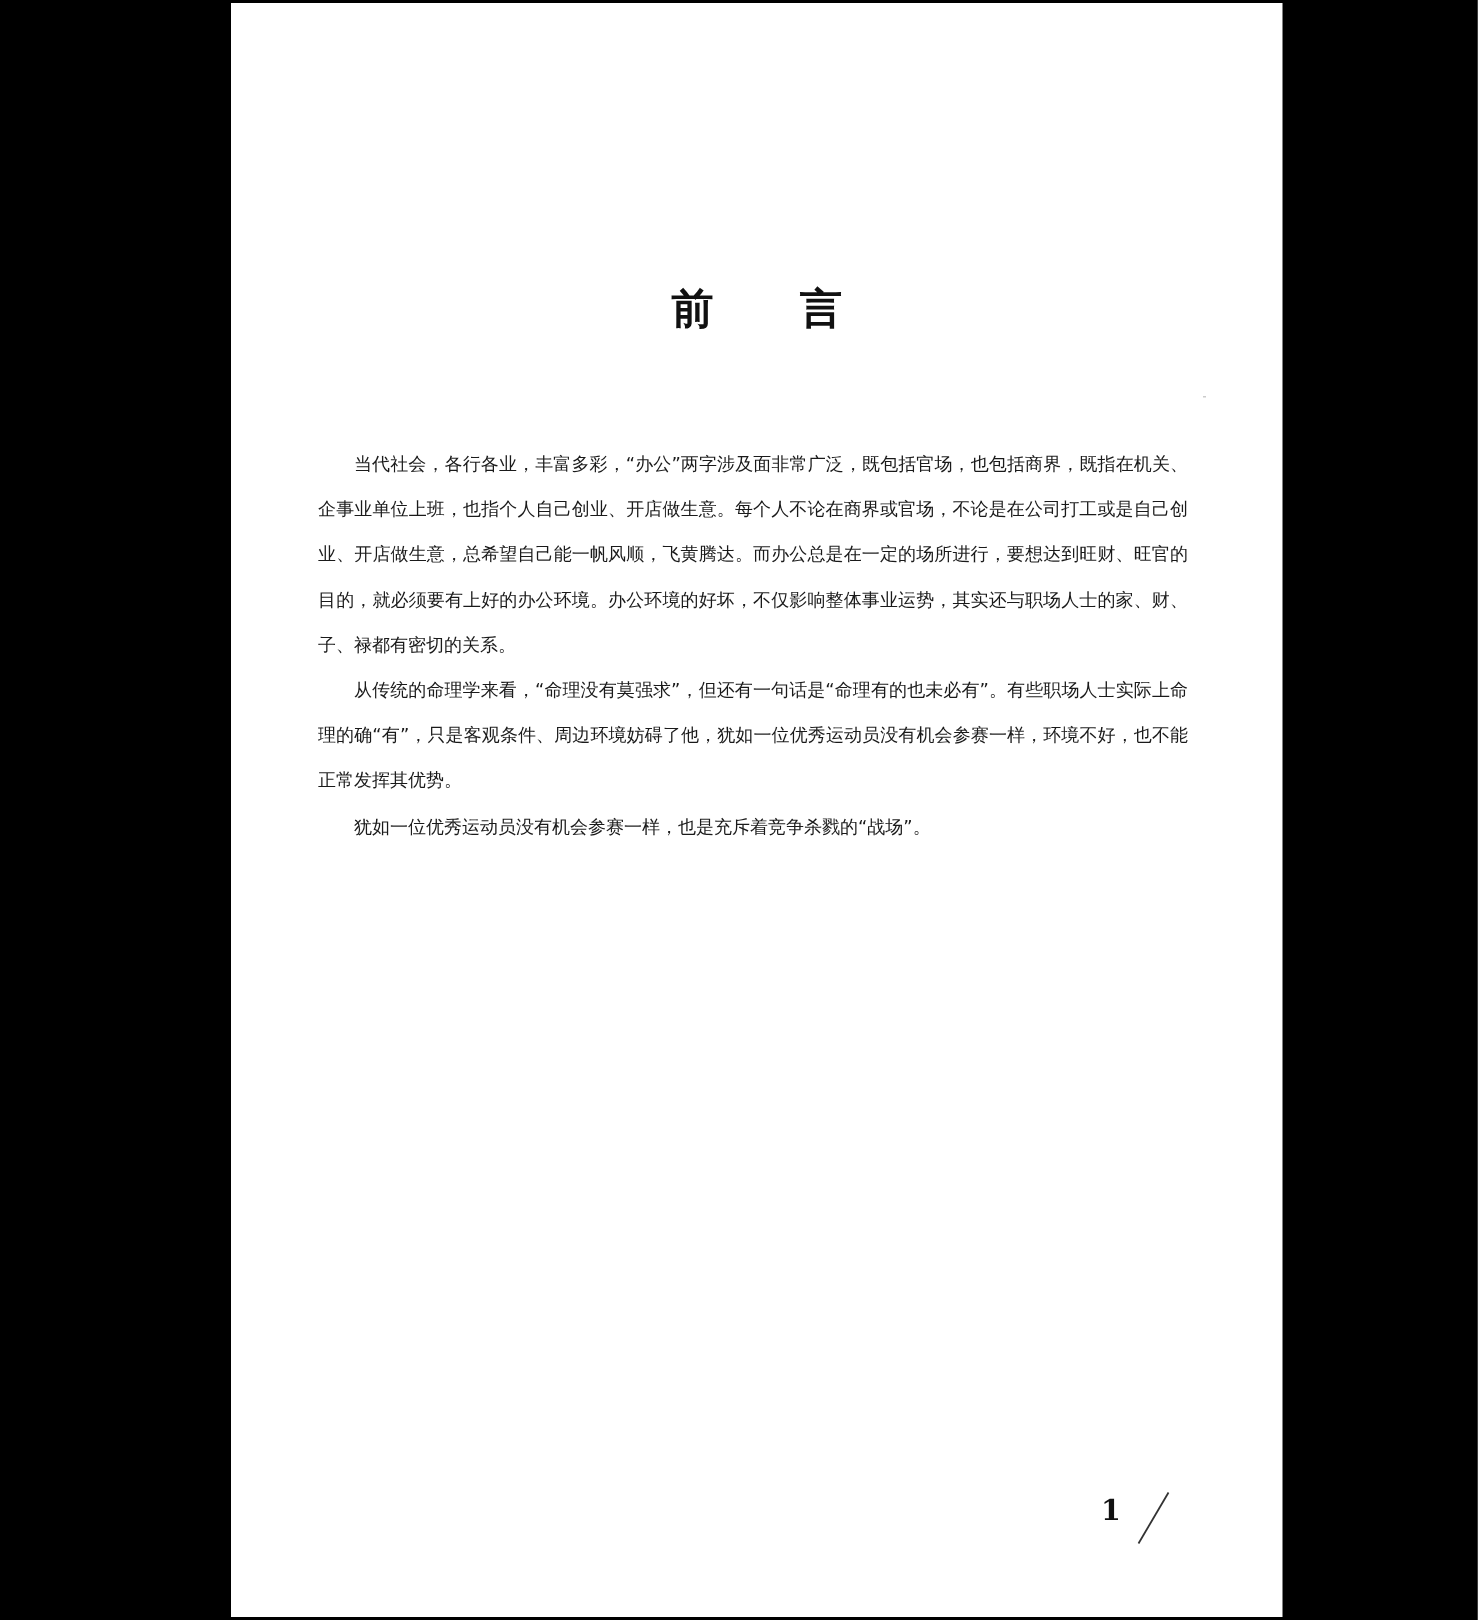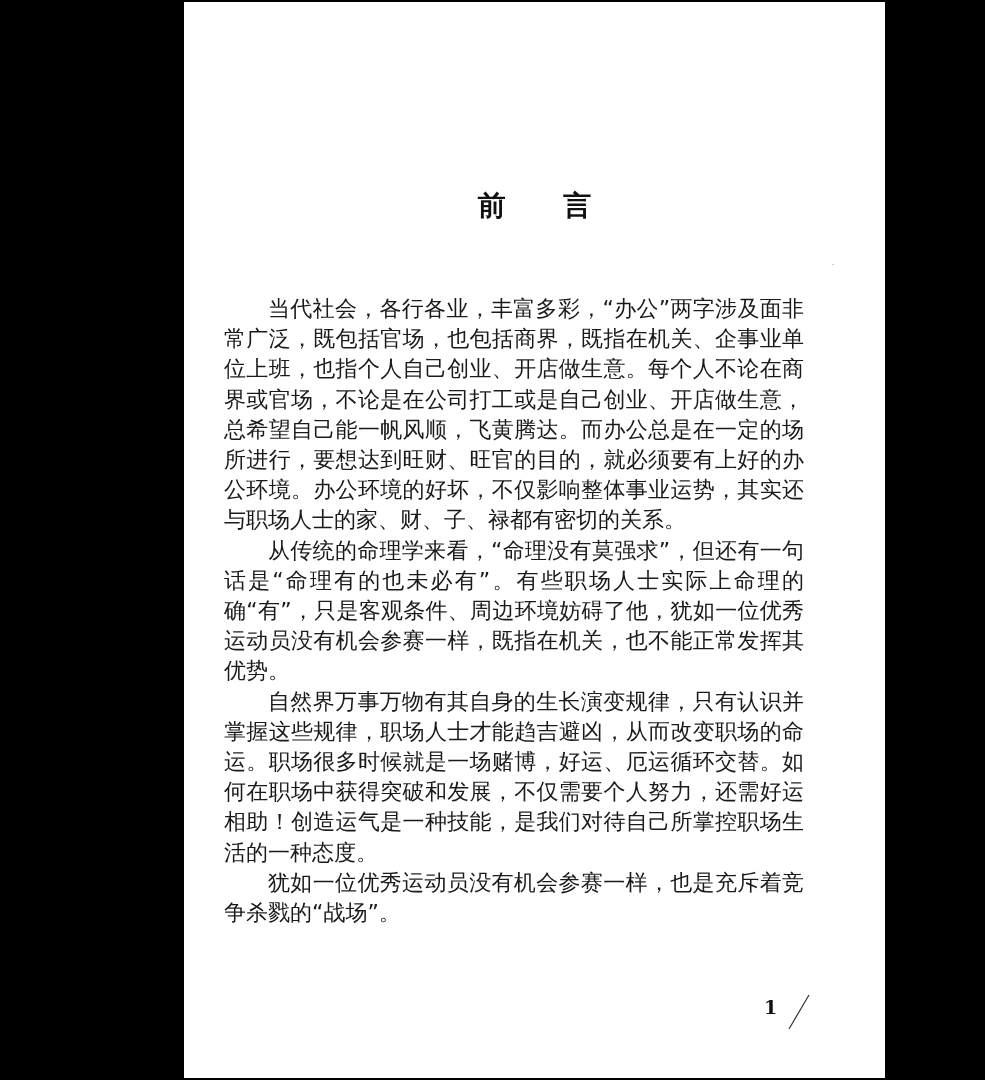--- a/index.html
+++ b/index.html
@@ -10,42 +10,41 @@
       height: 1080px;
       overflow: hidden;
     }
     .page {
       position: absolute;
       left: 154px;
       top: 2px;
       width: 701px;
       height: 1076px;
       background: #ffffff;
-      margin-left: 30px;
     }
     .title {
       position: absolute;
       left: 0;
       width: 701px;
       top: 185px;
       text-align: center;
       font-family: "DejaVu Serif", "Liberation Serif", serif;
       font-weight: bold;
       font-size: 28px;
       letter-spacing: 24px;
       color: #111111;
       text-indent: 24px;
     }
     .body {
       position: absolute;
-      left: 40px;
+      left: 58px;
       top: 292px;
       width: 580px;
       font-family: "DejaVu Sans", "Liberation Sans", sans-serif;
-      font-size: 22px;
+      font-size: 12px;
       line-height: 30.2px;
       color: #1a1a1a;
       text-align: justify;
       text-justify: inter-character;
     }
     .body p {
       margin: 0;
       text-indent: 2em;
     }
     .folio {
@@ -74,22 +73,21 @@
 </head>
 <body>
 
 <div class="page">
   <div class="title">前 言</div>
 
   <div class="speck" style="left:648px; top:262px;"></div>
 
   <div class="body">
     <p>当代社会，各行各业，丰富多彩，“办公”两字涉及面非常广泛，既包括官场，也包括商界，既指在机关、企事业单位上班，也指个人自己创业、开店做生意。每个人不论在商界或官场，不论是在公司打工或是自己创业、开店做生意，总希望自己能一帆风顺，飞黄腾达。而办公总是在一定的场所进行，要想达到旺财、旺官的目的，就必须要有上好的办公环境。办公环境的好坏，不仅影响整体事业运势，其实还与职场人士的家、财、子、禄都有密切的关系。</p>
-    <p>从传统的命理学来看，“命理没有莫强求”，但还有一句话是“命理有的也未必有”。有些职场人士实际上命理的确“有”，只是客观条件、周边环境妨碍了他，犹如一位优秀运动员没有机会参赛一样，既指在机关，也不能正常发挥其优势。</p>
-    <p>自然界万事万物有其自身的生长演变规律，只有认识并掌握这些规律，职场人士才能趋吉避凶，从而改变职场的命运。职场很多时候就是一场赌博，好运、厄运循环交替。如何在职场中获得突破和发展，不仅需要个人努力，还需好运相助！创造运气是一种技能，是我们对待自己所掌控职场生活的一种态度。</p>
+    <p>从传统的命理学来看，“命理没有莫强求”，但还有一句话是“命理有的也未必有”。有些职场人士实际上命理的确“有”，只是客观条件、周边环境妨碍了他，犹如一位优秀运动员没有机会参赛一样，环境不好，也不能正常发挥其优势。</p>
     <p>犹如一位优秀运动员没有机会参赛一样，也是充斥着竞争杀戮的“战场”。</p>
   </div>
 
   <div class="folio">1</div>
   <svg class="folio-slash" viewBox="0 0 22 36">
     <line x1="21" y1="1" x2="1" y2="35" stroke="#333333" stroke-width="1.2"></line>
   </svg>
 </div>
 
 </body></html>

